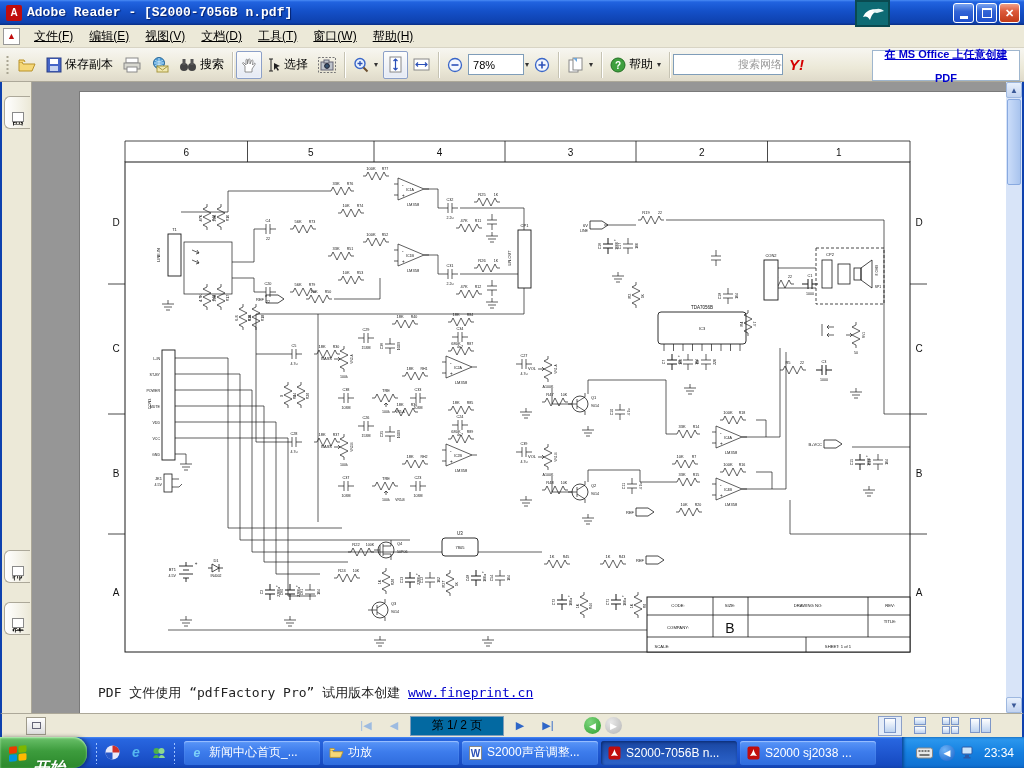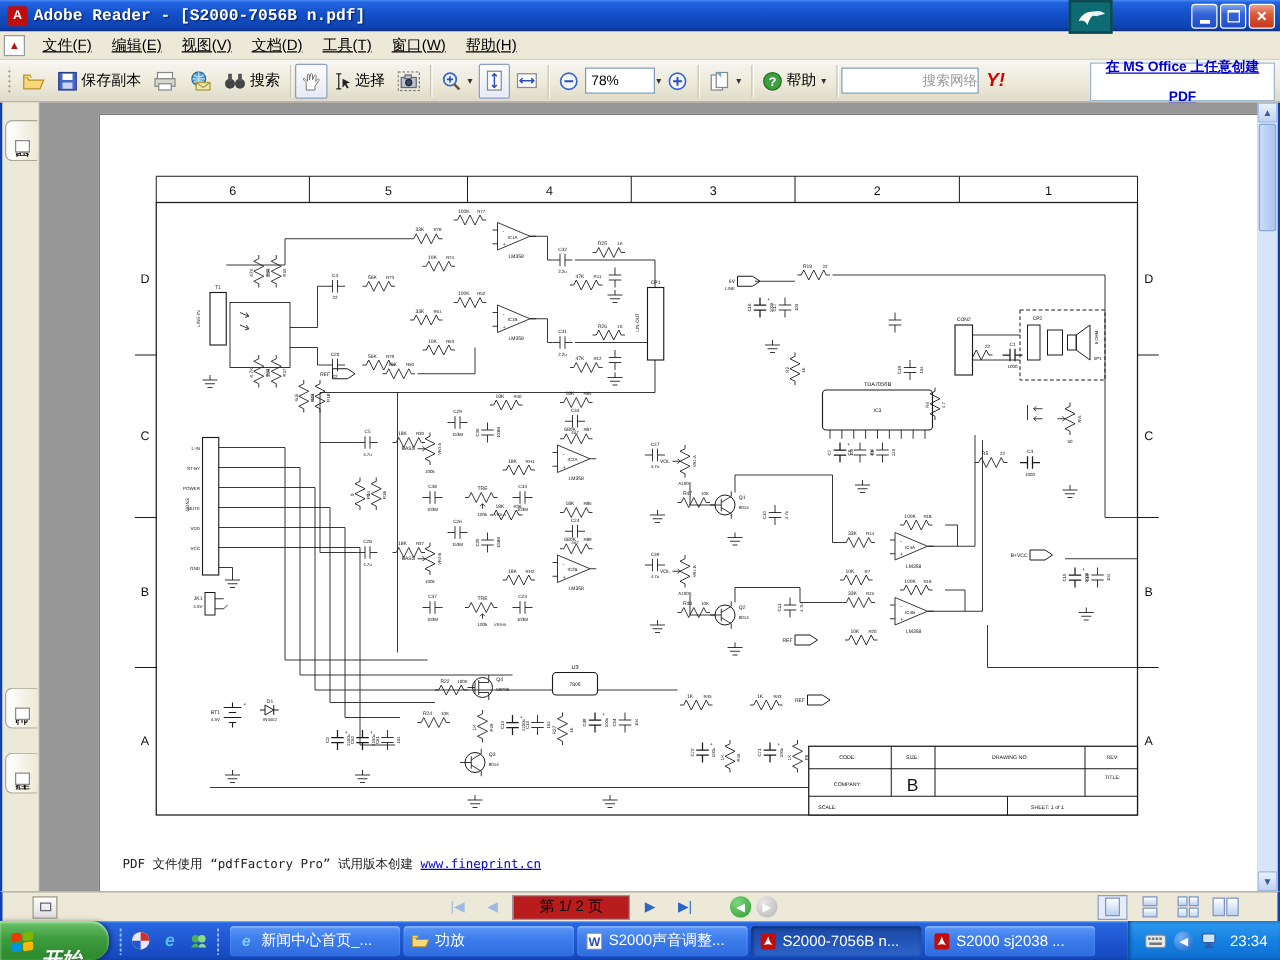--- a/index.html
+++ b/index.html
@@ -52,42 +52,42 @@
   .main{flex:1 1 auto;display:flex;min-height:0;border-left:2px solid #0E41AE;border-right:2px solid #0E41AE;box-sizing:border-box;}
   .tabstrip{width:29px;background:#ECE9D8;border-right:1px solid #ACA899;position:relative;flex:0 0 29px;}
   .vtab{position:absolute;left:2px;width:25px;background:linear-gradient(90deg,#FFFFFF,#ECE9D8);
     border:1px solid #ACA899;border-right:none;border-radius:6px 0 0 6px;display:flex;flex-direction:column;
     align-items:center;justify-content:center;font-size:12px;padding:6px 0;gap:2px;}
   .vtab .vlabel{writing-mode:vertical-rl;letter-spacing:2px;}
   .vtab .ticon{width:10px;height:8px;border:1px solid #8a8a8a;background:#fff;margin-top:3px;}
   .docarea{flex:1 1 auto;background:#969696;position:relative;overflow:hidden;}
   .page{position:absolute;left:47px;top:9px;width:928px;height:622px;background:#fff;
     border:1px solid #7a7a7a;box-shadow:3px 3px 0 #636363;box-sizing:content-box;}
-  .pagefooter{position:absolute;left:18px;top:592px;font-size:10px;color:#222;
+  .pagefooter{position:absolute;left:18px;top:592px;font-size:13px;color:#222;
     font-family:"DejaVu Sans Mono",monospace;white-space:nowrap;}
   .pagefooter a{color:#0000CC;text-decoration:underline;}
 
   
   .vscroll{width:16px;background:#D8E4F8;display:flex;flex-direction:column;flex:0 0 16px;}
   .sbtn{height:16px;background:linear-gradient(180deg,#E8F0FC,#C2D3F0);border:1px solid #9EB8E0;box-sizing:border-box;
     color:#3B5998;font-size:8px;display:flex;align-items:center;justify-content:center;border-radius:2px;}
   .strack{flex:1;position:relative;}
   .sthumb{position:absolute;top:1px;left:1px;width:14px;height:86px;border-radius:2px;
     background:linear-gradient(90deg,#CADCF9,#A9C4EE);border:1px solid #88A9E0;box-sizing:border-box;}
 
   
   .statusbar{height:24px;background:#ECE9D8;border-top:1px solid #ACA899;display:flex;align-items:center;
     flex:0 0 24px;font-size:12px;position:relative;border-left:2px solid #0E41AE;border-right:2px solid #0E41AE;box-sizing:border-box;}
   .opt-btn{width:18px;height:16px;border:1px solid #9e9a8a;background:linear-gradient(#fff,#ddd);margin-left:24px;
     display:flex;align-items:center;justify-content:center;}
   .opt-btn div{width:7px;height:5px;border:1px solid #667;}
   .navwrap{position:absolute;left:352px;display:flex;align-items:center;gap:4px;}
   .navbtn{width:24px;height:18px;display:flex;align-items:center;justify-content:center;font-size:11px;color:#9DBBE0;}
   .navbtn.on{color:#2E66C8;}
-  .pagefield{width:92px;height:18px;border:1px solid #7F9DB9;background:#b91c1c;display:flex;
+  .pagefield{width:92px;height:18px;border:1px solid #7F9DB9;background:#0369a1;display:flex;
     align-items:center;justify-content:center;font-size:12px;}
   .histbtn{width:17px;height:17px;border-radius:50%;color:#fff;font-size:9px;display:flex;align-items:center;justify-content:center;}
   .histbtn.back{background:radial-gradient(circle at 35% 30%,#7ED67E,#2E9E2E);}
   .histbtn.fwd{background:radial-gradient(circle at 35% 30%,#E8E8E8,#B5B5B5);}
   .layoutwrap{position:absolute;right:30px;display:flex;gap:6px;align-items:center;}
   .laybtn{width:22px;height:18px;display:flex;align-items:center;justify-content:center;border:1px solid transparent;}
   .laybtn.sel{border:1px solid #8CA0C8;background:#E4ECF8;}
   .lay-ico{border:1px solid #7C96C8;background:linear-gradient(#fff,#BCD2F0);}
 
   

